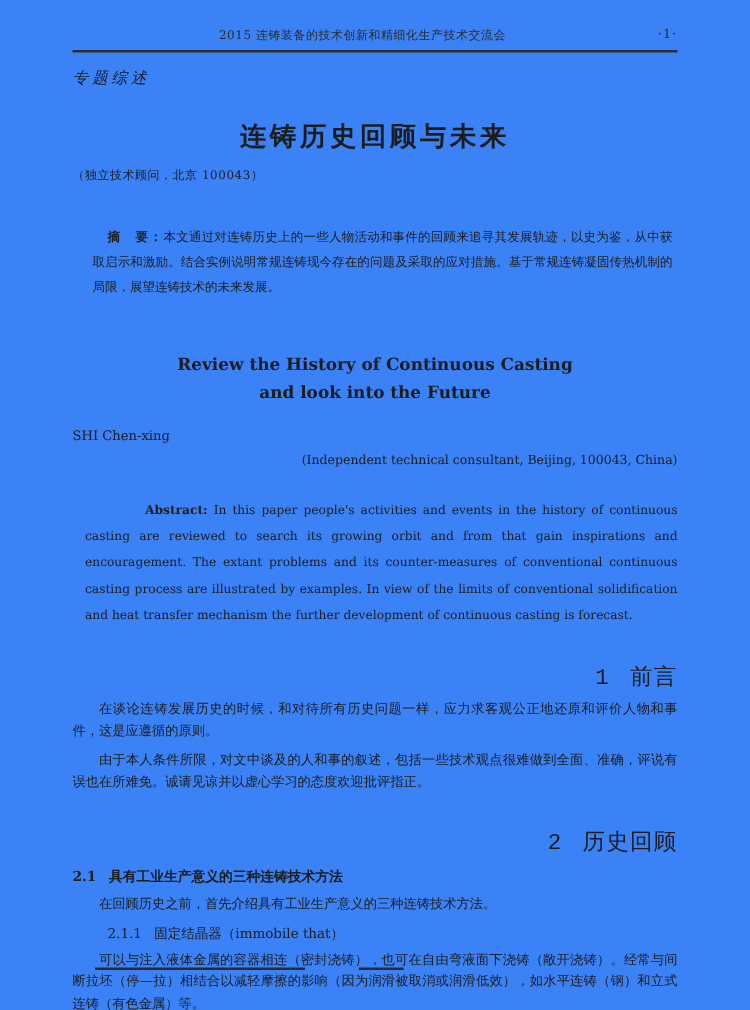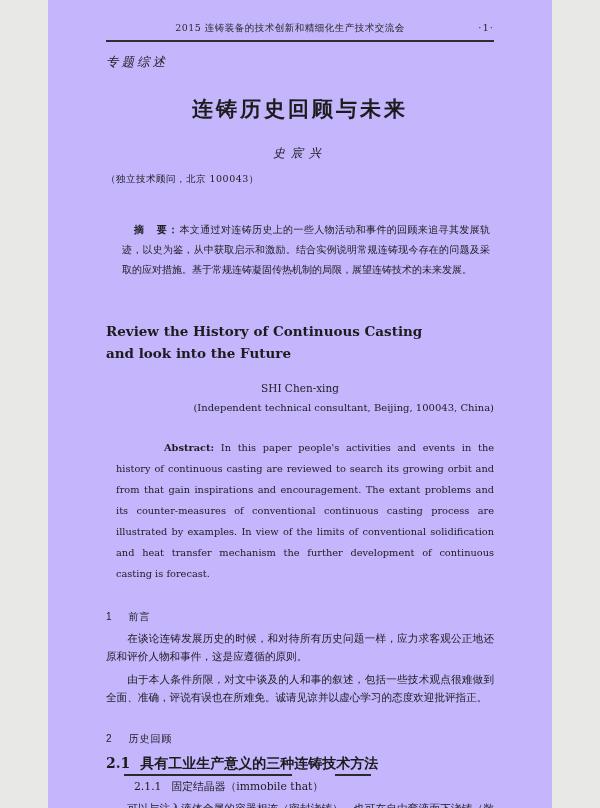--- a/index.html
+++ b/index.html
@@ -2,24 +2,24 @@
 <html><head>
 <meta charset="utf-8">
 <style>
   html, body {
     margin: 0;
     padding: 0;
     background: #e8e8e6;
   }
   .page {
     position: relative;
-    width: 504px;
+    width: 600px;
     height: 808px;
     margin: 0 auto;
-    background: #c4b5fd;
+    background: #3b82f6;
     color: #1c1c1c;
     font-family: "DejaVu Serif", "Liberation Serif", serif;
     overflow: hidden;
     box-sizing: border-box;
     padding: 18px 58px 0 58px;
   }
   
   .running-head {
     position: relative;
     text-align: center;
@@ -72,65 +72,65 @@
     text-align: justify;
     text-indent: 1.2em;
   }
   .abstract-cn .abs-label {
     font-weight: bold;
     letter-spacing: 1px;
   }
   
   .title-en {
     margin: 40px 0 0 0;
-    text-align: left;
+    text-align: center;
     font-size: 13.5px;
     font-weight: bold;
     line-height: 22px;
     font-family: "DejaVu Serif", "Liberation Serif", serif;
   }
   .author-en {
     margin-top: 18px;
-    text-align: center;
     font-size: 10.5px;
   }
   .affil-en {
     margin-top: 8px;
     text-align: right;
     font-size: 10px;
   }
   .abstract-en {
     margin: 24px 0 0 10px;
     font-size: 9.8px;
     line-height: 21px;
     text-align: justify;
   }
   .abstract-en .abs-label {
     font-weight: bold;
     margin-left: 48px;
   }
   
   .sec-h1 {
     margin: 26px 0 0 0;
-    font-size: 10px;
+    font-size: 18px;
     font-weight: 500;
-    font-family: Liberation Sans, sans-serif;
+    font-family: Liberation Mono, monospace;
     letter-spacing: 1px;
+    text-align: right;
   }
   .sec-h1 .num { margin-right: 16px; }
   .body-p {
     margin: 6px 0 0 0;
     font-size: 10.6px;
     line-height: 17.5px;
     text-align: justify;
     text-indent: 2em;
   }
   .sec-h2 {
     margin: 9px 0 0 0;
-    font-size: 14px;
+    font-size: 11px;
     font-weight: bold;
     font-family: "DejaVu Sans", "Liberation Sans", sans-serif;
   }
   .sec-h2 .num { margin-right: 10px; font-family: "DejaVu Serif","Liberation Serif",serif; font-weight: bold; }
   .sec-h3 {
     margin: 7px 0 0 0;
     font-size: 10.8px;
     font-weight: normal;
   }
   .sec-h3 .num { margin-right: 10px; margin-left: 28px; }
@@ -159,21 +159,20 @@
 
   <div class="running-head">
     <span>2015 连铸装备的技术创新和精细化生产技术交流会</span>
     <span class="page-number">·1·</span>
   </div>
 
   <div class="column-label">专题综述</div>
 
   <h1 class="title-cn">连铸历史回顾与未来</h1>
 
-  <div class="author-cn">史宸兴</div>
 
   <div class="affil-cn">（独立技术顾问，北京 100043）</div>
 
   <p class="abstract-cn"><span class="abs-label">摘　要：</span><span>本文通过对连铸历史上的一些人物活动和事件的回顾来追寻其发展轨迹，以史为鉴，从中获取启示和激励。结合实例说明常规连铸现今存在的问题及采取的应对措施。基于常规连铸凝固传热机制的局限，展望连铸技术的未来发展。</span></p>
 
   <h2 class="title-en">
     <span>Review the History of Continuous Casting</span><br>
     <span>and look into the Future</span>
   </h2>
 
@@ -191,20 +190,21 @@
   <p class="body-p">由于本人条件所限，对文中谈及的人和事的叙述，包括一些技术观点很难做到全面、准确，评说有误也在所难免。诚请见谅并以虚心学习的态度欢迎批评指正。</p>
 
   <h3 class="sec-h1">
     <span class="num">2</span><span>历史回顾</span>
   </h3>
 
   <h4 class="sec-h2">
     <span class="num">2.1</span><span>具有工业生产意义的三种连铸技术方法</span>
   </h4>
 
+  <p class="body-p">在回顾历史之前，首先介绍具有工业生产意义的三种连铸技术方法。</p>
 
   <h5 class="sec-h3">
     <span class="num">2.1.1</span><span>固定结晶器（immobile that）</span>
   </h5>
 
   <p class="body-p">可以与注入液体金属的容器相连（密封浇铸），也可在自由弯液面下浇铸（敞开浇铸）。经常与间断拉坯（停—拉）相结合以减轻摩擦的影响（因为润滑被取消或润滑低效），如水平连铸（钢）和立式连铸（有色金属）等。</p>
 
   <div class="underline-mark mark-1"></div>
   <div class="underline-mark mark-2"></div>
 

